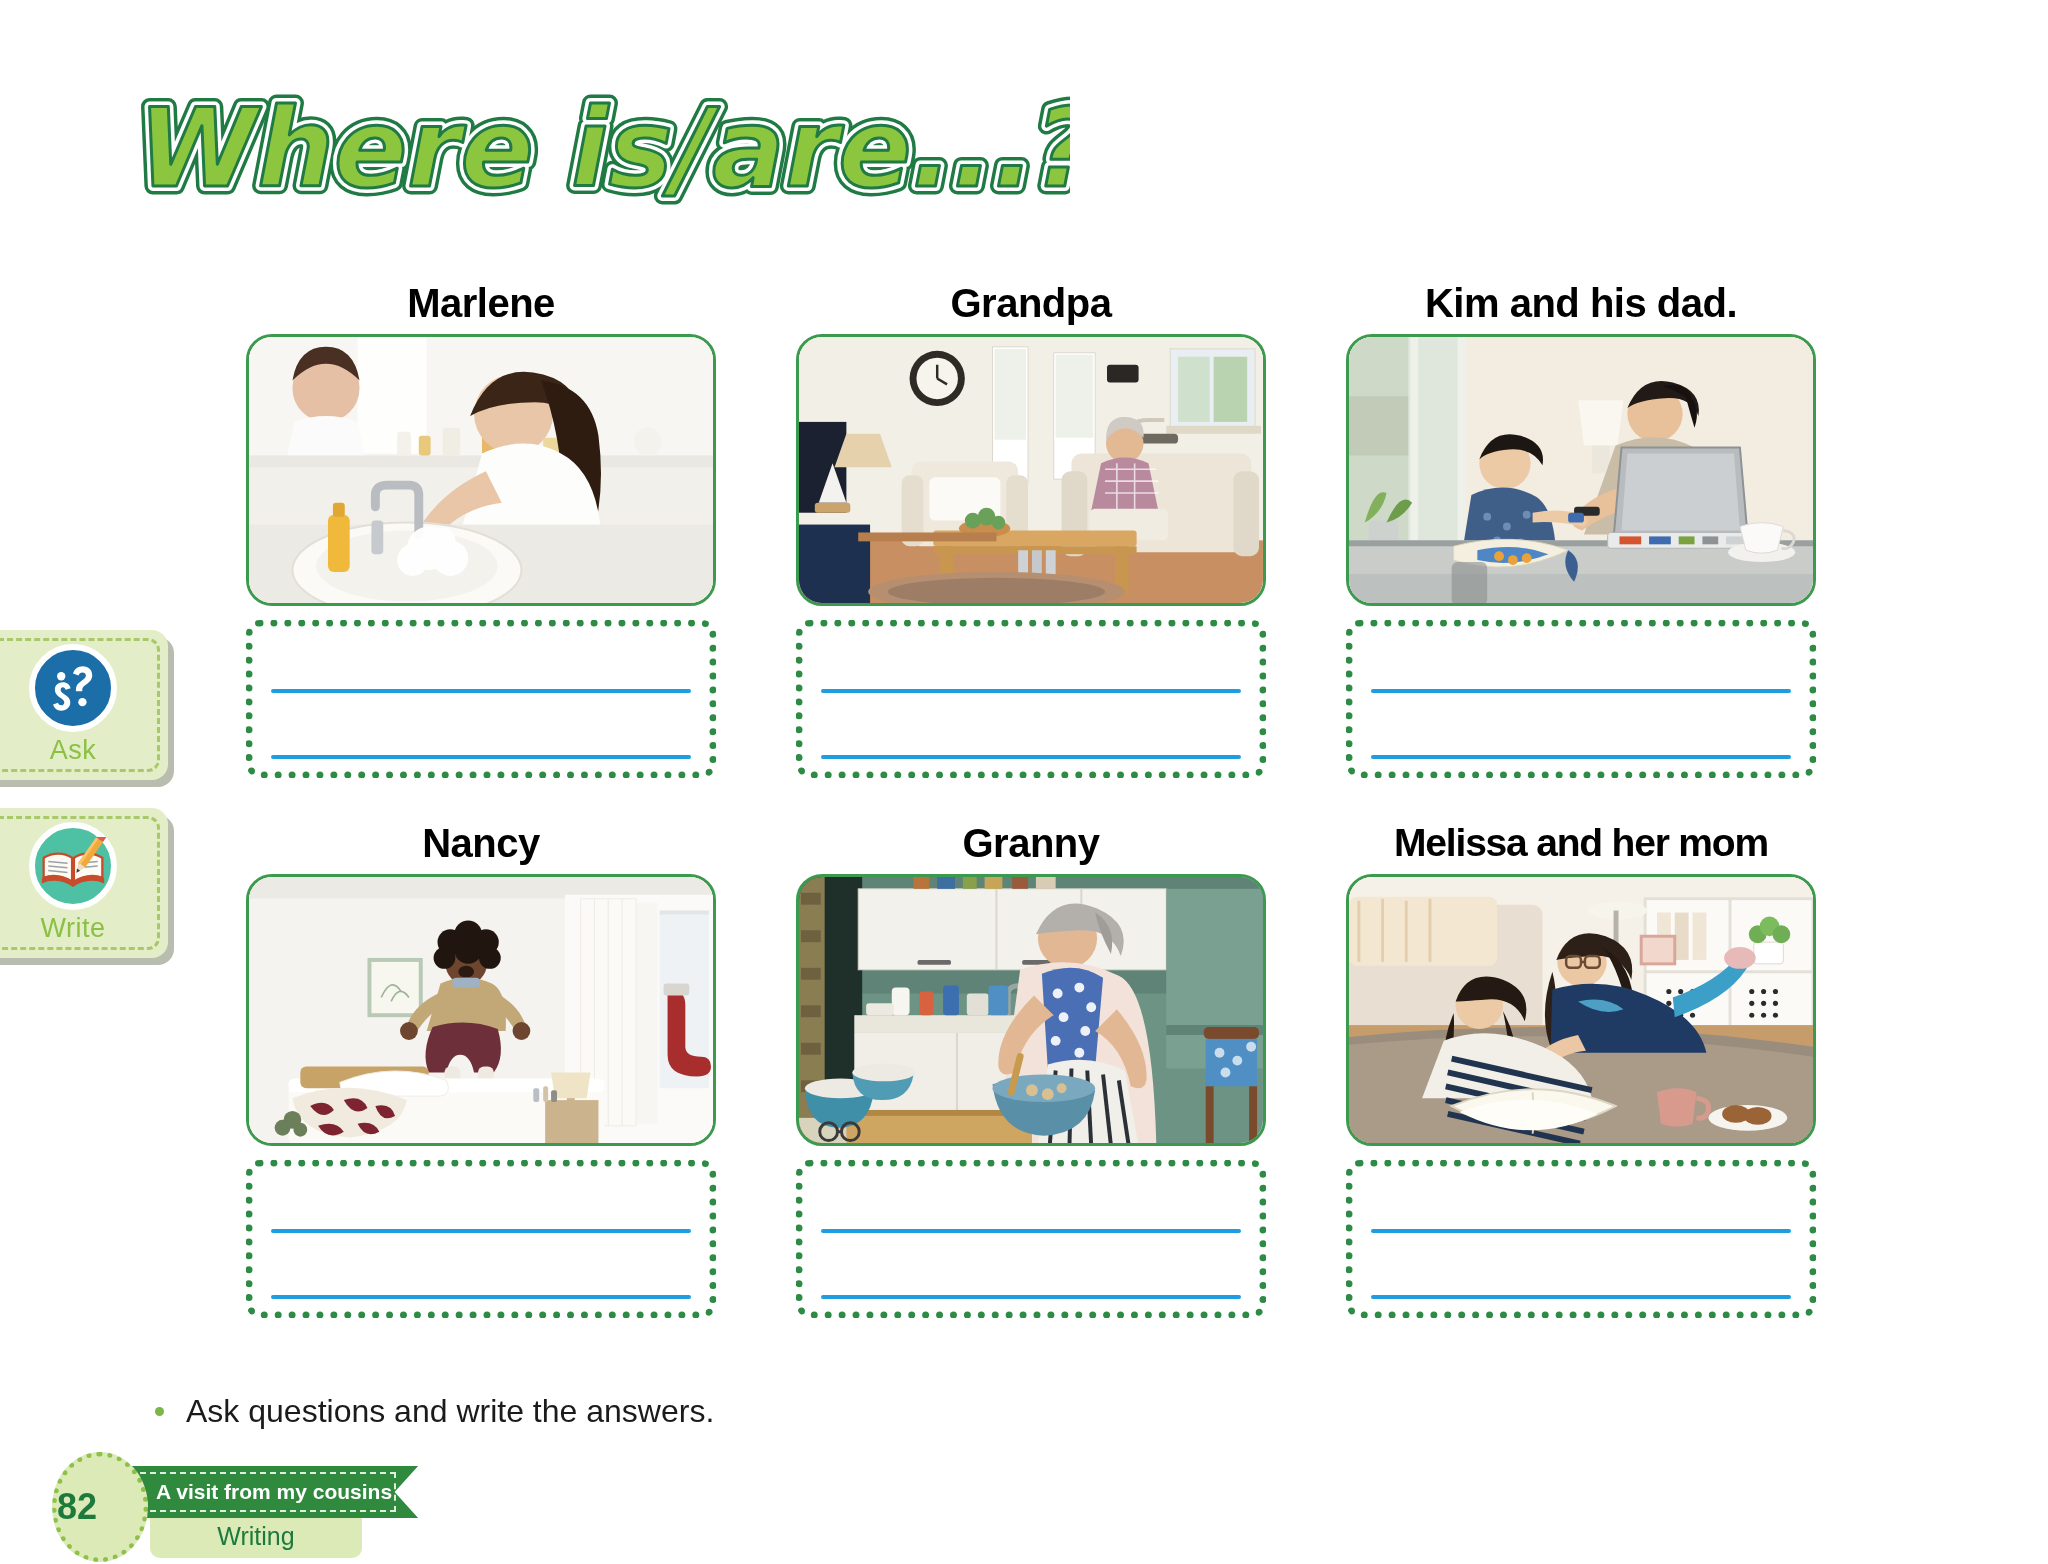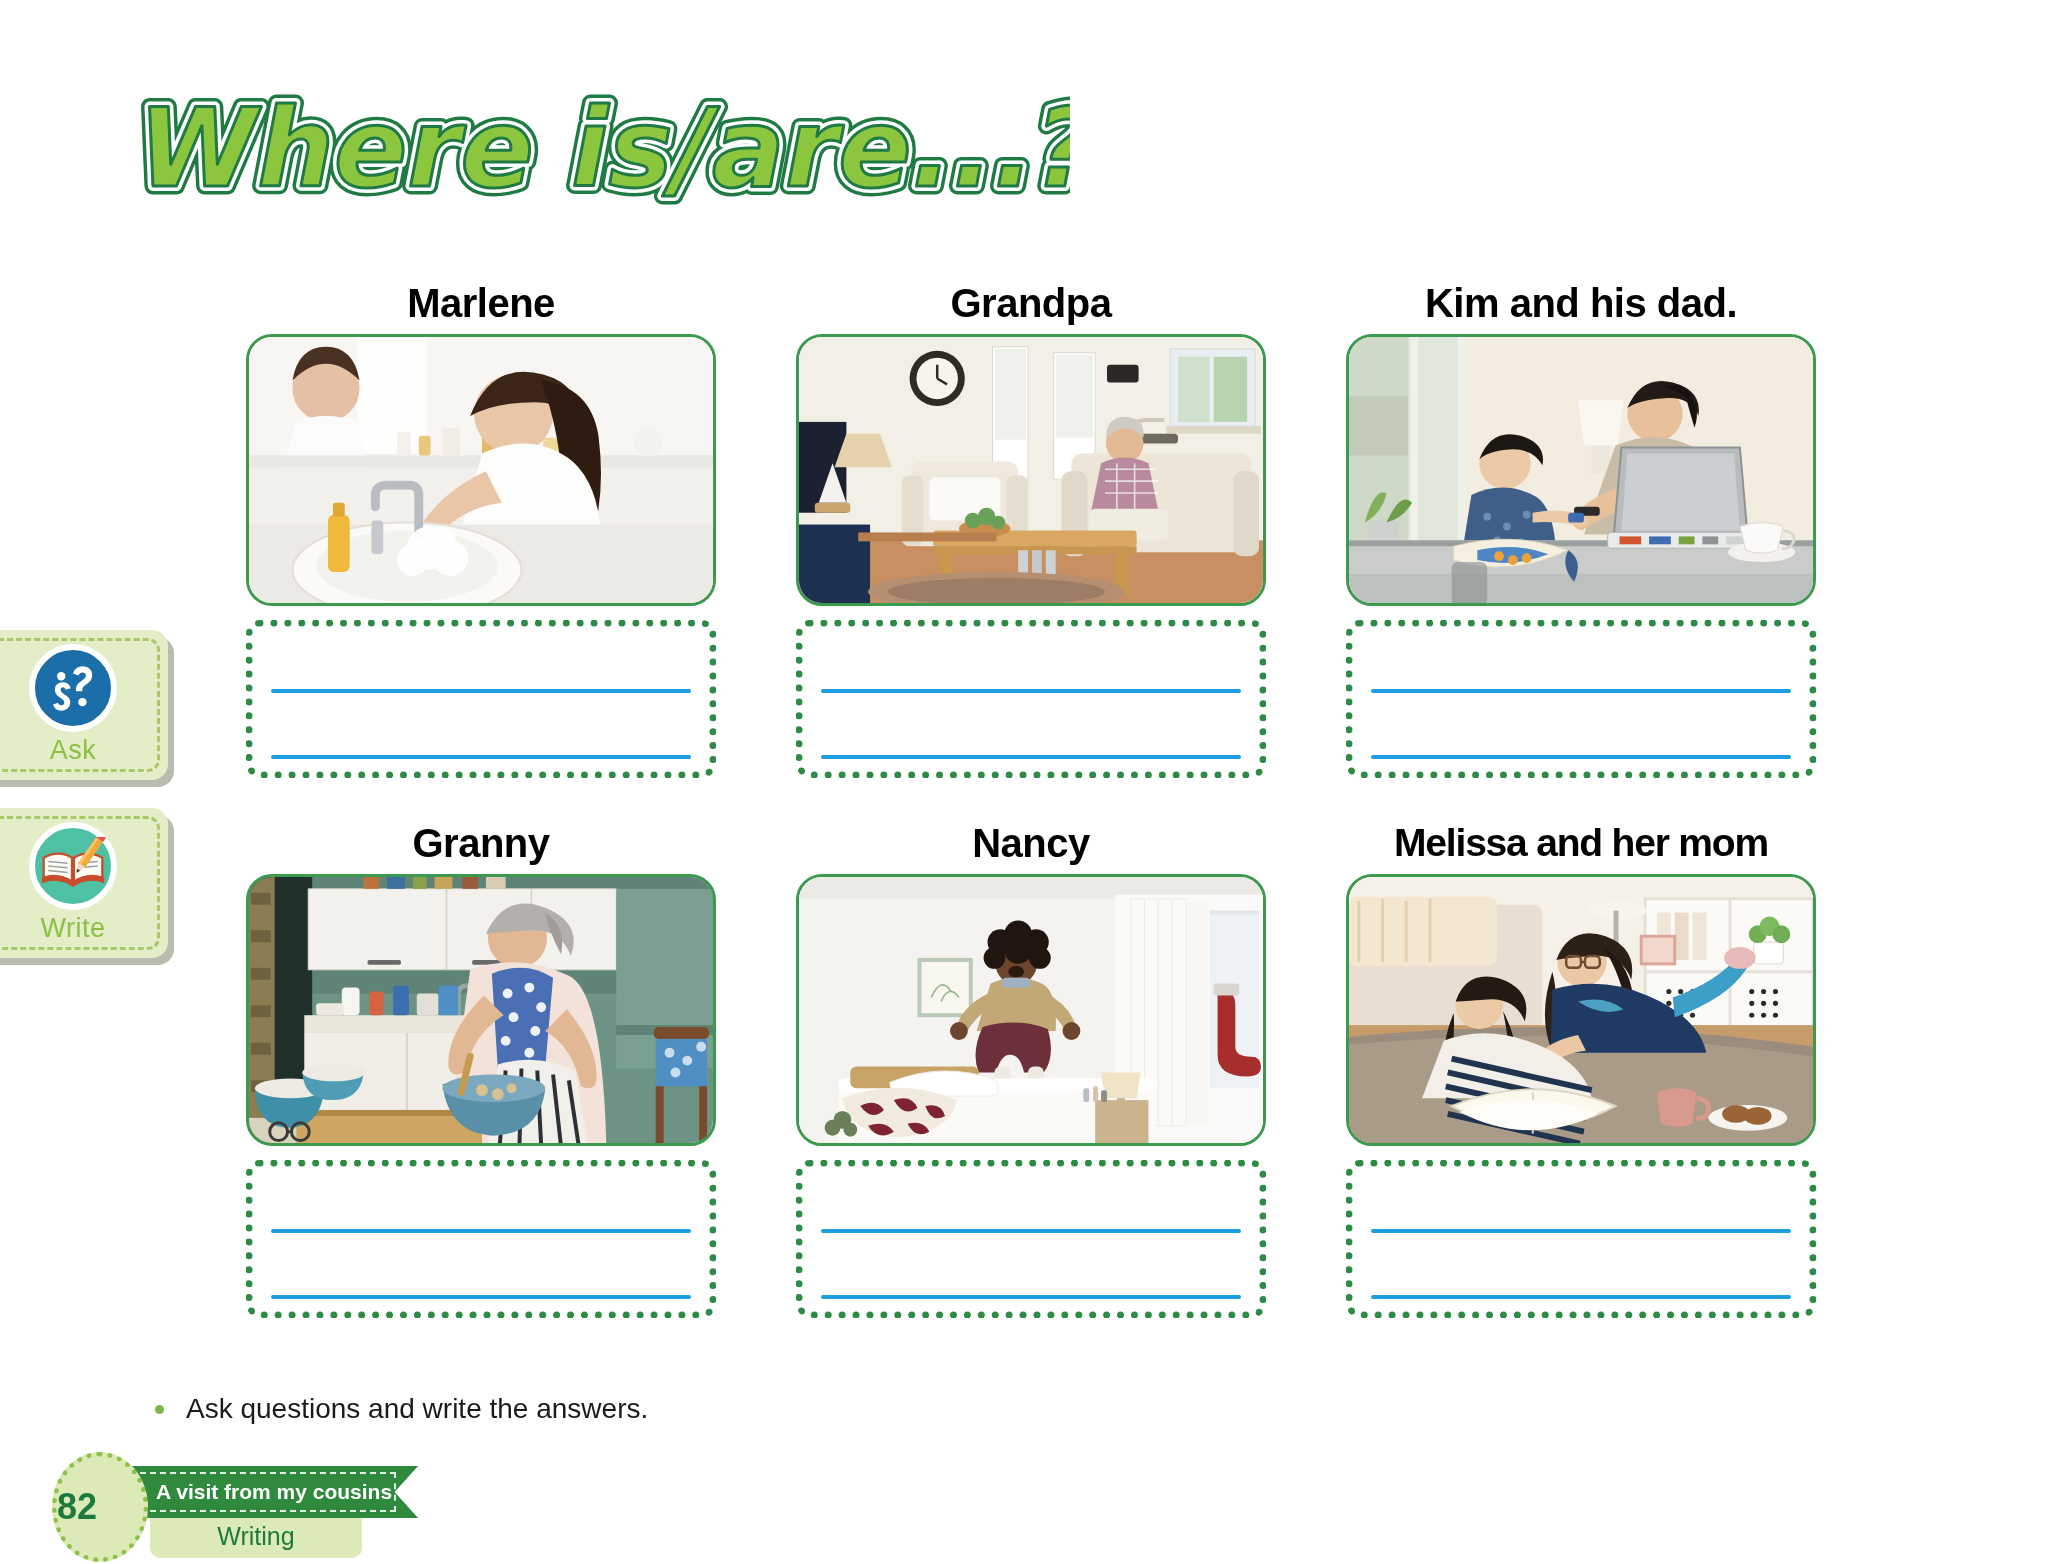--- a/index.html
+++ b/index.html
@@ -92,21 +92,21 @@
     border-radius:2px;
   }
   .ans-line.l1{top:62px;}
   .ans-line.l2{top:128px;}
 
   .row-gap{height:42px;}
 
   
   #instruction{
     position:absolute;left:155px;top:1393px;
-    font-size:28px;color:#1b1b1b;
+    font-size:32px;color:#1b1b1b;
     font-family:"Liberation Sans", sans-serif;
     display:flex;align-items:center;gap:22px;
   }
   #instruction .bullet{
     width:9px;height:9px;border-radius:50%;background:#7ab648;display:inline-block;
   }
 
   #footer{position:absolute;left:52px;top:1452px;width:420px;height:110px;}
   #page-circle{
     position:absolute;left:0;top:0;width:96px;height:110px;
@@ -439,20 +439,112 @@
       </div>
     </div>
 
   </div>
 
   <div class="row-gap"></div>
 
   <div class="grid-row">
 
     <div class="cell">
+      <div class="cell-title">Nancy</div>
+      <div class="photo-card">
+        <svg class="scene" viewBox="0 0 470 272" preserveAspectRatio="none">
+          <rect width="470" height="272" fill="#f6f5f2"></rect>
+          <rect x="0" y="0" width="470" height="22" fill="#eceae5"></rect>
+          <rect x="0" y="22" width="320" height="250" fill="#f4f3ef"></rect>
+
+          <rect x="320" y="18" width="150" height="254" fill="#fbfaf8"></rect>
+          <rect x="340" y="26" width="74" height="224" fill="#f7f6f3"></rect>
+
+          <g fill="#fbfaf7" stroke="#eeece6">
+            <rect x="336" y="22" width="14" height="230"></rect>
+            <rect x="350" y="22" width="14" height="230"></rect>
+            <rect x="364" y="22" width="14" height="230"></rect>
+            <rect x="378" y="22" width="14" height="230"></rect>
+          </g>
+
+          <rect x="416" y="34" width="50" height="180" fill="#eef2f4"></rect>
+          <rect x="416" y="34" width="50" height="4" fill="#e3e6e7"></rect>
+
+          <path d="M424 116 q18 -4 18 14 l0 42 q0 10 16 10 q10 0 10 10 q0 10 -14 10 q-30 0 -30 -22 l0 -52 q0 -12 0 -12Z" fill="#a82e2e"></path>
+          <rect x="420" y="108" width="26" height="12" rx="3" fill="#d9d6cf"></rect>
+
+          <rect x="122" y="84" width="52" height="56" fill="#f7f6ef" stroke="#b8c9b5" stroke-width="4"></rect>
+          <g stroke="#9ab592" stroke-width="1.6" fill="none">
+            <path d="M134 122 q10 -22 20 -6"></path>
+            <path d="M144 126 q8 -18 18 -4"></path>
+          </g>
+
+          <circle cx="220" cy="88" r="21" fill="#6e4630"></circle>
+          <g fill="#20150f">
+            <circle cx="204" cy="66" r="13"></circle>
+              <circle cx="222" cy="58" r="14"></circle>
+            <circle cx="240" cy="66" r="13"></circle>
+              <circle cx="198" cy="82" r="11"></circle>
+            <circle cx="244" cy="82" r="11"></circle>
+              <circle cx="222" cy="74" r="14"></circle>
+          </g>
+          <ellipse cx="220" cy="96" rx="8" ry="6" fill="#2b1a12"></ellipse>
+
+          <path d="M194 108 q26 -12 52 0 q16 8 14 48 l-80 0 Z" fill="#c2a877"></path>
+          <rect x="206" y="102" width="28" height="10" rx="4" fill="#9fb2c4"></rect>
+
+          <path d="M196 116 q-28 12 -36 34 q-4 10 8 10 q14 -24 34 -32Z" fill="#c2a877"></path>
+          <path d="M248 116 q26 14 32 34 q4 10 -8 10 q-12 -24 -32 -32Z" fill="#c2a877"></path>
+          <circle cx="162" cy="156" r="9" fill="#6e4630"></circle>
+          <circle cx="276" cy="156" r="9" fill="#6e4630"></circle>
+
+          <path d="M186 152 q34 -10 66 2 q8 28 -4 44 l-20 0 q-4 -18 -14 -18 q-10 0 -14 18 l-18 0 q-8 -20 4 -46Z" fill="#6d2f3a"></path>
+
+          <rect x="198" y="192" width="16" height="26" rx="6" fill="#eeeae2"></rect>
+          <rect x="232" y="192" width="16" height="26" rx="6" fill="#eeeae2"></rect>
+
+          <rect x="40" y="208" width="320" height="64" rx="8" fill="#fbfaf7"></rect>
+          <rect x="40" y="204" width="320" height="14" rx="6" fill="#ffffff"></rect>
+
+          <rect x="52" y="192" width="130" height="22" rx="6" fill="#c8a368"></rect>
+
+          <path d="M92 208 q54 -22 108 -2 q6 14 -6 16 l-100 0 Z" fill="#ffffff" stroke="#eeece6"></path>
+
+          <path d="M44 224 q58 -22 116 2 q-6 32 -58 38 q-52 -4 -58 -40Z" fill="#f0eadf"></path>
+          <g fill="#7d2430">
+            <path d="M62 232 q16 -8 24 4 q-12 12 -24 -4Z"></path>
+            <path d="M96 226 q18 -6 24 8 q-14 10 -24 -8Z"></path>
+            <path d="M128 232 q16 -4 20 10 q-14 8 -20 -10Z"></path>
+            <path d="M70 252 q18 -6 26 6 q-16 10 -26 -6Z"></path>
+            <path d="M110 250 q16 -4 22 8 q-14 8 -22 -8Z"></path>
+          </g>
+
+          <rect x="300" y="226" width="54" height="46" fill="#cbb38e"></rect>
+          <path d="M306 198 l40 0 l-4 26 l-32 0 z" fill="#f0e4c6"></path>
+          <rect x="322" y="224" width="8" height="12" fill="#c9b48e"></rect>
+          <g>
+            <rect x="288" y="214" width="6" height="14" rx="2" fill="#b9bfc4"></rect>
+            <rect x="298" y="212" width="5" height="16" rx="2" fill="#d3c3ab"></rect>
+            <rect x="306" y="216" width="6" height="12" rx="2" fill="#8f8d88"></rect>
+          </g>
+
+          <g fill="#6b7f5a">
+            <circle cx="44" cy="246" r="9"></circle>
+              <circle cx="34" cy="254" r="8"></circle>
+            <circle cx="52" cy="256" r="7"></circle>
+          </g>
+        </svg>
+      </div>
+      <div class="answer-box">
+        <div class="ans-line l1"></div>
+        <div class="ans-line l2"></div>
+      </div>
+    </div>
+
+    <div class="cell">
       <div class="cell-title">Granny</div>
       <div class="photo-card">
         <svg class="scene" viewBox="0 0 470 272" preserveAspectRatio="none">
           <rect width="470" height="272" fill="#6d9384"></rect>
           <rect x="0" y="0" width="470" height="118" fill="#5f8376"></rect>
 
           <rect x="0" y="0" width="64" height="272" fill="#1f2f2a"></rect>
           <rect x="0" y="0" width="26" height="272" fill="#8a7d52"></rect>
           <g fill="#6d6140">
             <rect x="2" y="16" width="20" height="12"></rect>
@@ -550,112 +642,20 @@
 
           <path d="M6 214 q40 -12 70 2 q-4 38 -36 38 q-32 0 -34 -40Z" fill="#3f8fa8"></path>
           <ellipse cx="42" cy="214" rx="36" ry="10" fill="#eceae2"></ellipse>
           <path d="M54 198 q38 -10 62 2 q-4 26 -32 26 q-28 0 -30 -28Z" fill="#4f9cb4"></path>
           <ellipse cx="86" cy="198" rx="32" ry="9" fill="#eceae2"></ellipse>
 
           <g stroke="#3a3a3a" stroke-width="3" fill="none">
             <circle cx="30" cy="258" r="9"></circle>
               <circle cx="52" cy="258" r="9"></circle>
             <line x1="39" y1="258" x2="43" y2="258"></line>
-          </g>
-        </svg>
-      </div>
-      <div class="answer-box">
-        <div class="ans-line l1"></div>
-        <div class="ans-line l2"></div>
-      </div>
-    </div>
-
-    <div class="cell">
-      <div class="cell-title">Nancy</div>
-      <div class="photo-card">
-        <svg class="scene" viewBox="0 0 470 272" preserveAspectRatio="none">
-          <rect width="470" height="272" fill="#f6f5f2"></rect>
-          <rect x="0" y="0" width="470" height="22" fill="#eceae5"></rect>
-          <rect x="0" y="22" width="320" height="250" fill="#f4f3ef"></rect>
-
-          <rect x="320" y="18" width="150" height="254" fill="#fbfaf8"></rect>
-          <rect x="340" y="26" width="74" height="224" fill="#f7f6f3"></rect>
-
-          <g fill="#fbfaf7" stroke="#eeece6">
-            <rect x="336" y="22" width="14" height="230"></rect>
-            <rect x="350" y="22" width="14" height="230"></rect>
-            <rect x="364" y="22" width="14" height="230"></rect>
-            <rect x="378" y="22" width="14" height="230"></rect>
-          </g>
-
-          <rect x="416" y="34" width="50" height="180" fill="#eef2f4"></rect>
-          <rect x="416" y="34" width="50" height="4" fill="#e3e6e7"></rect>
-
-          <path d="M424 116 q18 -4 18 14 l0 42 q0 10 16 10 q10 0 10 10 q0 10 -14 10 q-30 0 -30 -22 l0 -52 q0 -12 0 -12Z" fill="#a82e2e"></path>
-          <rect x="420" y="108" width="26" height="12" rx="3" fill="#d9d6cf"></rect>
-
-          <rect x="122" y="84" width="52" height="56" fill="#f7f6ef" stroke="#b8c9b5" stroke-width="4"></rect>
-          <g stroke="#9ab592" stroke-width="1.6" fill="none">
-            <path d="M134 122 q10 -22 20 -6"></path>
-            <path d="M144 126 q8 -18 18 -4"></path>
-          </g>
-
-          <circle cx="220" cy="88" r="21" fill="#6e4630"></circle>
-          <g fill="#20150f">
-            <circle cx="204" cy="66" r="13"></circle>
-              <circle cx="222" cy="58" r="14"></circle>
-            <circle cx="240" cy="66" r="13"></circle>
-              <circle cx="198" cy="82" r="11"></circle>
-            <circle cx="244" cy="82" r="11"></circle>
-              <circle cx="222" cy="74" r="14"></circle>
-          </g>
-          <ellipse cx="220" cy="96" rx="8" ry="6" fill="#2b1a12"></ellipse>
-
-          <path d="M194 108 q26 -12 52 0 q16 8 14 48 l-80 0 Z" fill="#c2a877"></path>
-          <rect x="206" y="102" width="28" height="10" rx="4" fill="#9fb2c4"></rect>
-
-          <path d="M196 116 q-28 12 -36 34 q-4 10 8 10 q14 -24 34 -32Z" fill="#c2a877"></path>
-          <path d="M248 116 q26 14 32 34 q4 10 -8 10 q-12 -24 -32 -32Z" fill="#c2a877"></path>
-          <circle cx="162" cy="156" r="9" fill="#6e4630"></circle>
-          <circle cx="276" cy="156" r="9" fill="#6e4630"></circle>
-
-          <path d="M186 152 q34 -10 66 2 q8 28 -4 44 l-20 0 q-4 -18 -14 -18 q-10 0 -14 18 l-18 0 q-8 -20 4 -46Z" fill="#6d2f3a"></path>
-
-          <rect x="198" y="192" width="16" height="26" rx="6" fill="#eeeae2"></rect>
-          <rect x="232" y="192" width="16" height="26" rx="6" fill="#eeeae2"></rect>
-
-          <rect x="40" y="208" width="320" height="64" rx="8" fill="#fbfaf7"></rect>
-          <rect x="40" y="204" width="320" height="14" rx="6" fill="#ffffff"></rect>
-
-          <rect x="52" y="192" width="130" height="22" rx="6" fill="#c8a368"></rect>
-
-          <path d="M92 208 q54 -22 108 -2 q6 14 -6 16 l-100 0 Z" fill="#ffffff" stroke="#eeece6"></path>
-
-          <path d="M44 224 q58 -22 116 2 q-6 32 -58 38 q-52 -4 -58 -40Z" fill="#f0eadf"></path>
-          <g fill="#7d2430">
-            <path d="M62 232 q16 -8 24 4 q-12 12 -24 -4Z"></path>
-            <path d="M96 226 q18 -6 24 8 q-14 10 -24 -8Z"></path>
-            <path d="M128 232 q16 -4 20 10 q-14 8 -20 -10Z"></path>
-            <path d="M70 252 q18 -6 26 6 q-16 10 -26 -6Z"></path>
-            <path d="M110 250 q16 -4 22 8 q-14 8 -22 -8Z"></path>
-          </g>
-
-          <rect x="300" y="226" width="54" height="46" fill="#cbb38e"></rect>
-          <path d="M306 198 l40 0 l-4 26 l-32 0 z" fill="#f0e4c6"></path>
-          <rect x="322" y="224" width="8" height="12" fill="#c9b48e"></rect>
-          <g>
-            <rect x="288" y="214" width="6" height="14" rx="2" fill="#b9bfc4"></rect>
-            <rect x="298" y="212" width="5" height="16" rx="2" fill="#d3c3ab"></rect>
-            <rect x="306" y="216" width="6" height="12" rx="2" fill="#8f8d88"></rect>
-          </g>
-
-          <g fill="#6b7f5a">
-            <circle cx="44" cy="246" r="9"></circle>
-              <circle cx="34" cy="254" r="8"></circle>
-            <circle cx="52" cy="256" r="7"></circle>
           </g>
         </svg>
       </div>
       <div class="answer-box">
         <div class="ans-line l1"></div>
         <div class="ans-line l2"></div>
       </div>
     </div>
 
     <div class="cell">

